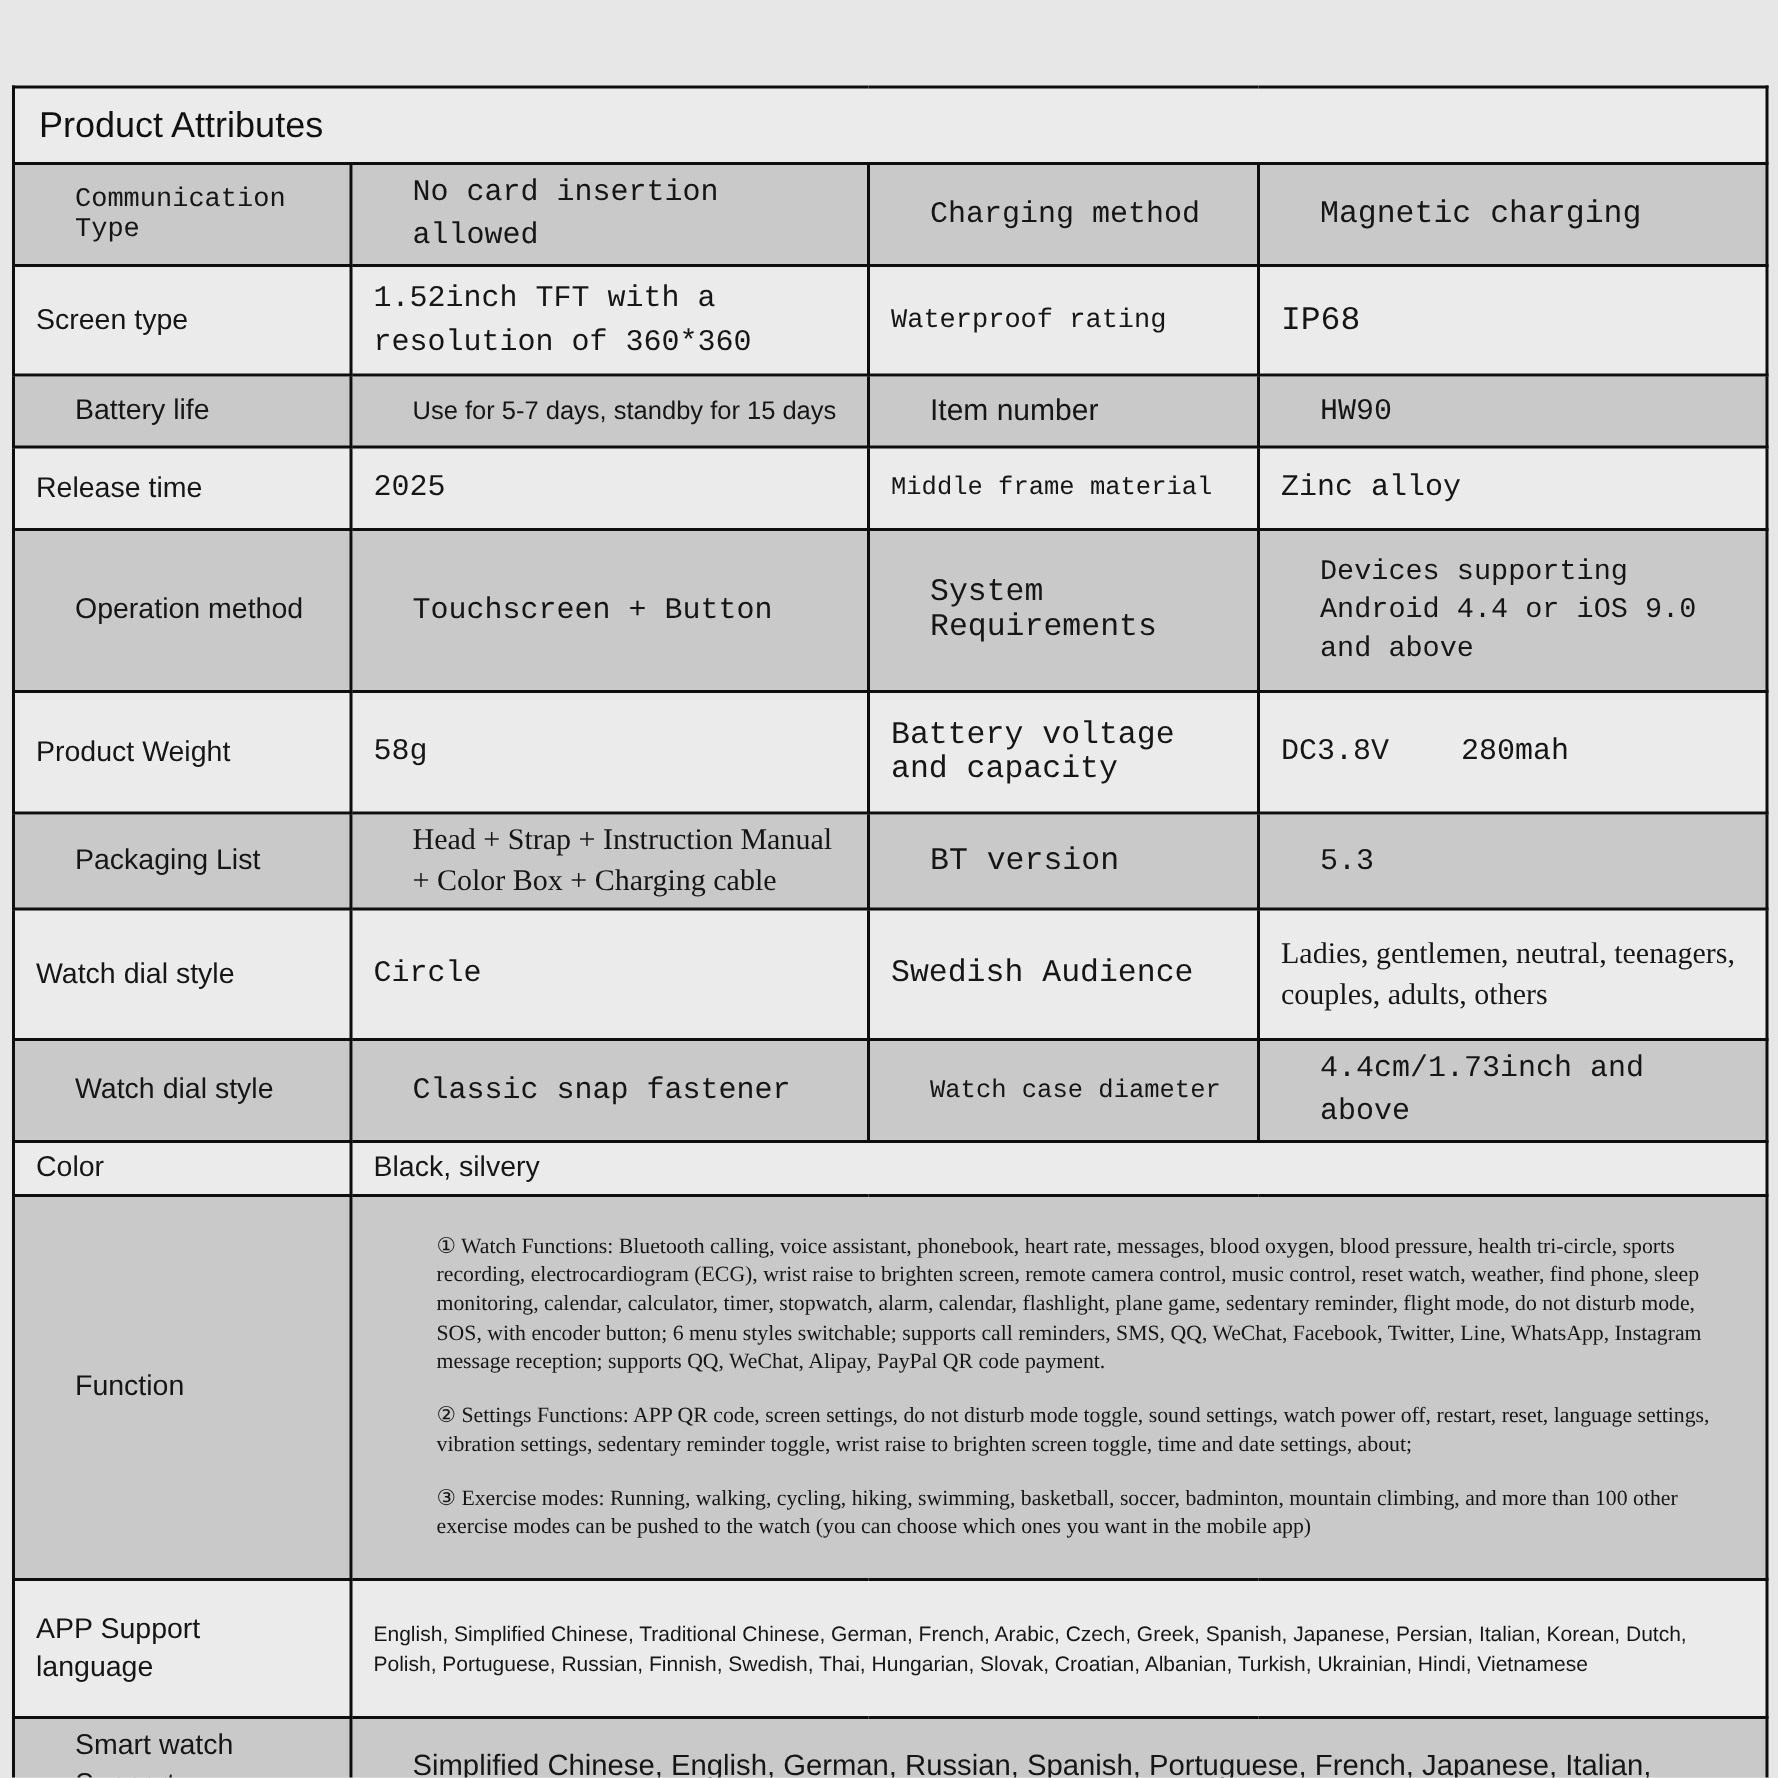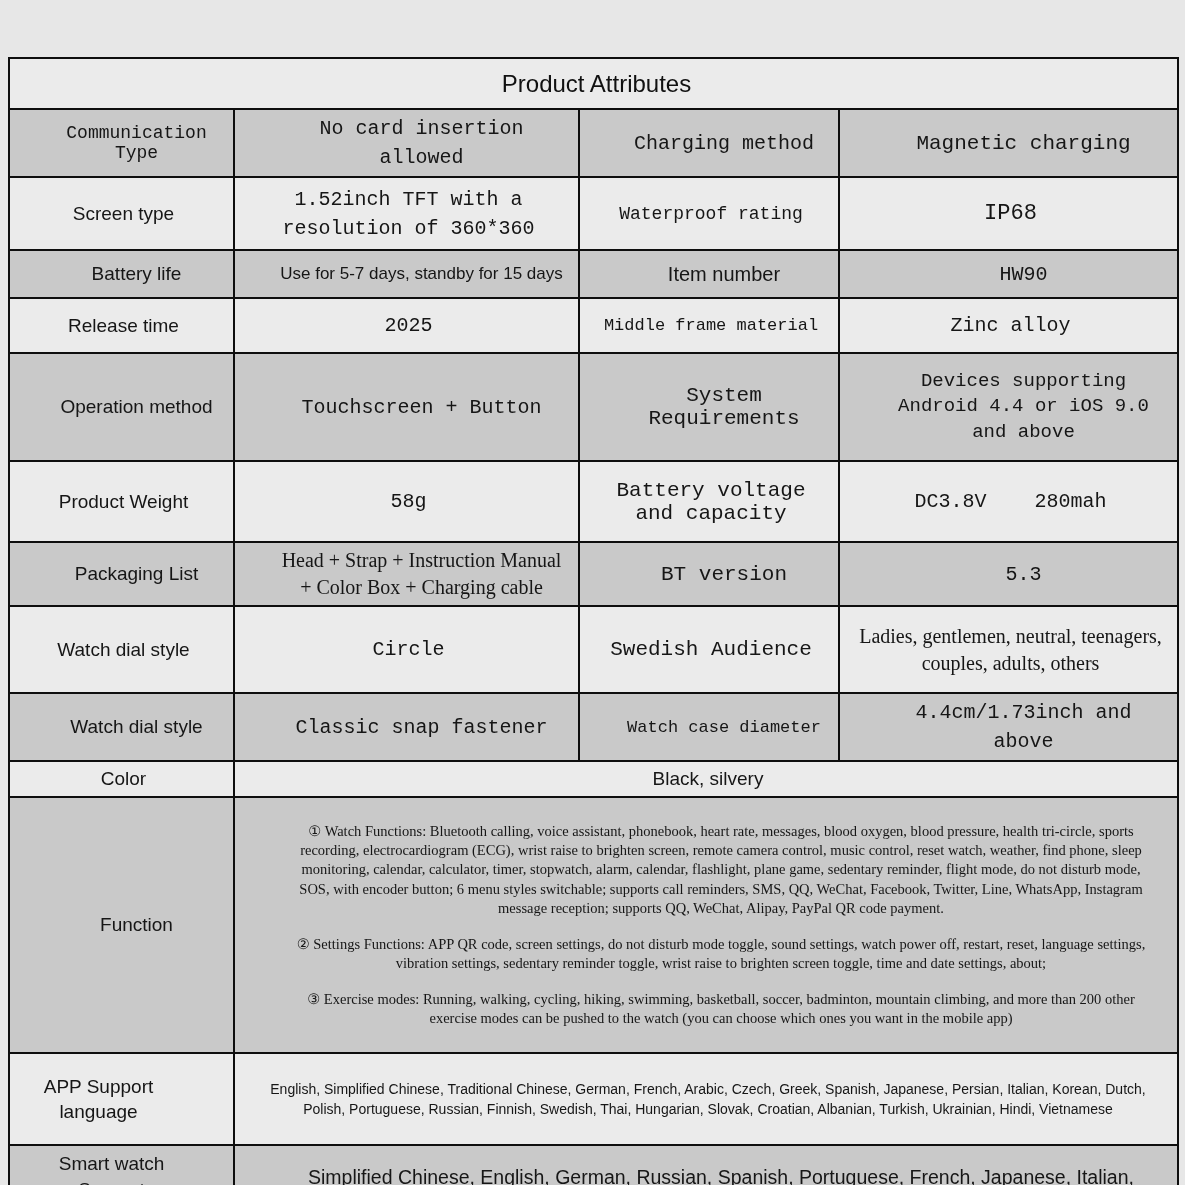--- a/index.html
+++ b/index.html
@@ -15,21 +15,20 @@
     position:absolute;left:8px;top:57px;
     width:1169px;
     border-collapse:collapse;
     table-layout:fixed;
   }
   td{
     border:2px solid #0e0e0e;
     padding:4px 10px 4px 14px;
     vertical-align:middle;
     overflow:hidden;
-    text-align:center;
   }
   tr.dark td{background:#c9c9c9;padding-left:40px;}
   tr.light td{background:#ebebeb;}
   tr.title-row td{background:#ebebeb;}
   .mono{font-family:"Liberation Mono","DejaVu Sans Mono",monospace;}
   .sans{font-family:"Liberation Sans","DejaVu Sans",sans-serif;}
   .fs14{font-size:14.5px;line-height:1.34;}
   .fs15{font-size:20px;line-height:1.35;font-family:Liberation Serif, serif;}
   .fs17{font-size:17px;}
   .fs175{font-size:14px;line-height:1.47;}
@@ -125,21 +124,21 @@
   <tr class="light" style="height:32px">
     <td class="sans fs19">Color</td>
     <td colspan="3" class="sans fs19">Black, silvery</td>
   </tr>
 
   <tr class="dark" style="height:192px">
     <td class="sans fs19">Function</td>
     <td colspan="3" class="sans fs14 fn-cell" style="padding-top:8px;padding-bottom:8px;">
       <div>① Watch Functions: Bluetooth calling, voice assistant, phonebook, heart rate, messages, blood oxygen, blood pressure, health tri-circle, sports recording, electrocardiogram (ECG), wrist raise to brighten screen, remote camera control, music control, reset watch, weather, find phone, sleep monitoring, calendar, calculator, timer, stopwatch, alarm, calendar, flashlight, plane game, sedentary reminder, flight mode, do not disturb mode, SOS, with encoder button; 6 menu styles switchable; supports call reminders, SMS, QQ, WeChat, Facebook, Twitter, Line, WhatsApp, Instagram message reception; supports QQ, WeChat, Alipay, PayPal QR code payment.</div>
       <div>② Settings Functions: APP QR code, screen settings, do not disturb mode toggle, sound settings, watch power off, restart, reset, language settings, vibration settings, sedentary reminder toggle, wrist raise to brighten screen toggle, time and date settings, about;</div>
-      <div>③ Exercise modes: Running, walking, cycling, hiking, swimming, basketball, soccer, badminton, mountain climbing, and more than 200 other exercise modes can be pushed to the watch (you can choose which ones you want in the mobile app)</div>
+      <div>③ Exercise modes: Running, walking, cycling, hiking, swimming, basketball, soccer, badminton, mountain climbing, and more than 100 other exercise modes can be pushed to the watch (you can choose which ones you want in the mobile app)</div>
     </td>
   </tr>
 
   <tr class="light" style="height:92px">
     <td class="sans fs19 label-narrow">APP Support language</td>
     <td colspan="3" class="sans fs175">English, Simplified Chinese, Traditional Chinese, German, French, Arabic, Czech, Greek, Spanish, Japanese, Persian, Italian, Korean, Dutch, Polish, Portuguese, Russian, Finnish, Swedish, Thai, Hungarian, Slovak, Croatian, Albanian, Turkish, Ukrainian, Hindi, Vietnamese</td>
   </tr>
 
   <tr class="dark" style="height:89px">
     <td class="sans fs19 label-narrow">Smart watch Support language</td>

